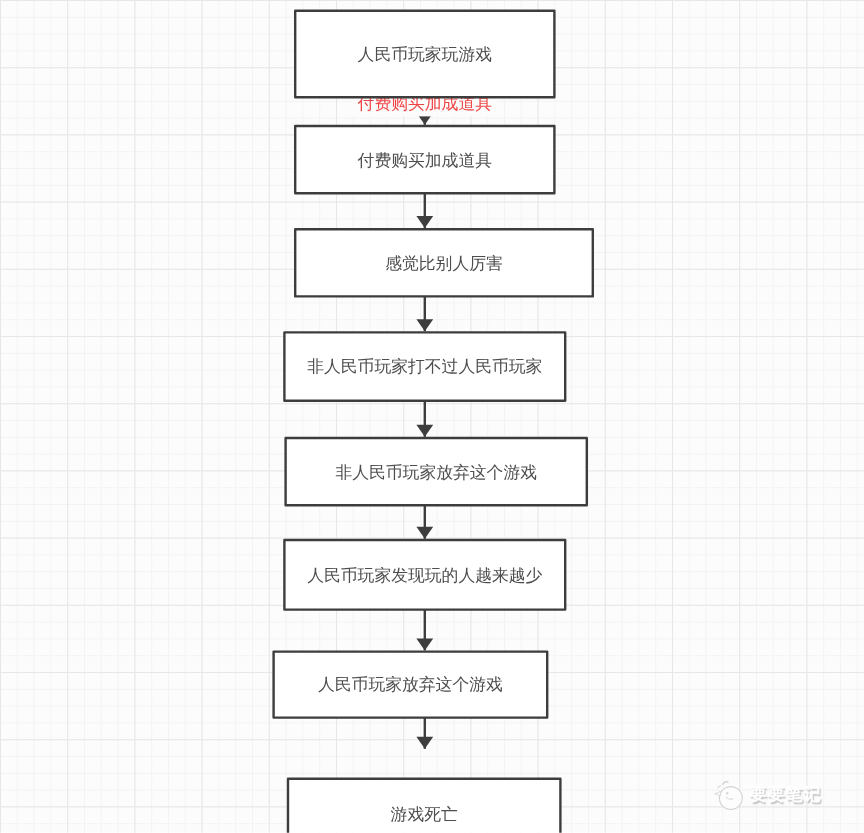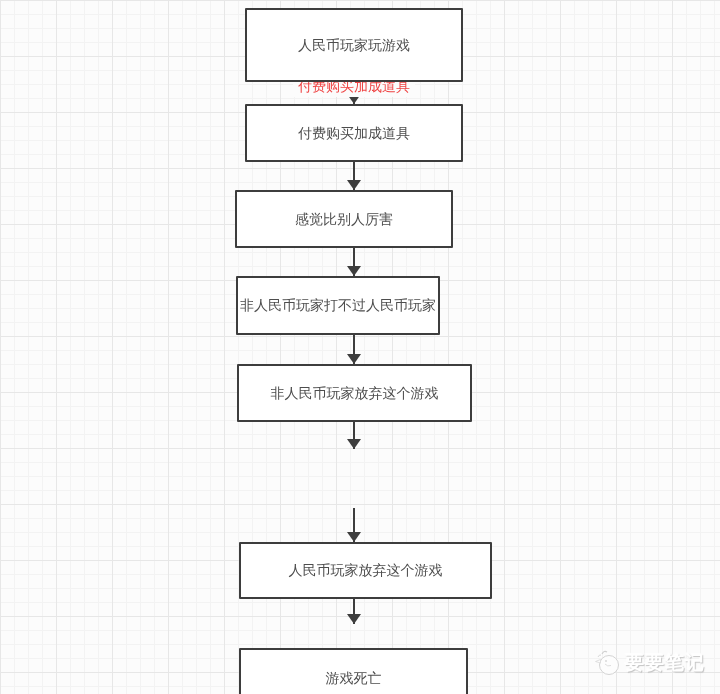--- a/index.html
+++ b/index.html
@@ -69,21 +69,21 @@
   .watermark {
     position: absolute;
     left: 594px;
     top: 648px;
     display: flex;
     align-items: center;
     gap: 3px;
     z-index: 4;
   }
   .watermark-text {
-    font-size: 19px;
+    font-size: 14px;
     font-weight: bold;
     letter-spacing: 1px;
     color: #ffffff;
     text-shadow: 1px 1px 1px rgba(150,150,150,0.55), -1px -1px 1px rgba(255,255,255,0.9);
     white-space: nowrap;
     font-family: Liberation Mono, monospace;
   }
 </style>
 </head>
 <body>
@@ -114,34 +114,37 @@
   <div class="edge-label">付费购买加成道具</div>
 
   <div class="node" style="left:245px;top:8px;width:218px;height:74px">
     <span>人民币玩家玩游戏</span>
   </div>
 
   <div class="node" style="left:245px;top:104px;width:218px;height:58px">
     <span>付费购买加成道具</span>
   </div>
 
-  <div class="node" style="left:235px;top:190px;width:218px;height:58px">
+  <div class="node" style="left:245px;top:190px;width:250px;height:58px">
     <span>感觉比别人厉害</span>
   </div>
 
-  <div class="node" style="left:236px;top:276px;width:204px;height:59px">
+  <div class="node" style="left:236px;top:276px;width:236px;height:59px">
     <span>非人民币玩家打不过人民币玩家</span>
   </div>
 
-  <div class="node" style="left:237px;top:364px;width:235px;height:58px">
+  <div class="node" style="left:237px;top:364px;width:253px;height:58px">
     <span>非人民币玩家放弃这个游戏</span>
   </div>
 
+  <div class="node" style="left:236px;top:449px;width:236px;height:60px">
+    <span>人民币玩家发现玩的人越来越少</span>
+  </div>
 
-  <div class="node" style="left:239px;top:542px;width:253px;height:57px">
+  <div class="node" style="left:227px;top:542px;width:230px;height:57px">
     <span>人民币玩家放弃这个游戏</span>
   </div>
 
   <div class="node" style="left:239px;top:648px;width:229px;height:61px">
     <span>游戏死亡</span>
   </div>
 
   <div class="watermark">
     <svg width="28" height="30" viewBox="0 0 28 30">
       <circle cx="15" cy="17" r="9.5" fill="#fdfdfd" stroke="#d4d4d4" stroke-width="1"></circle>

